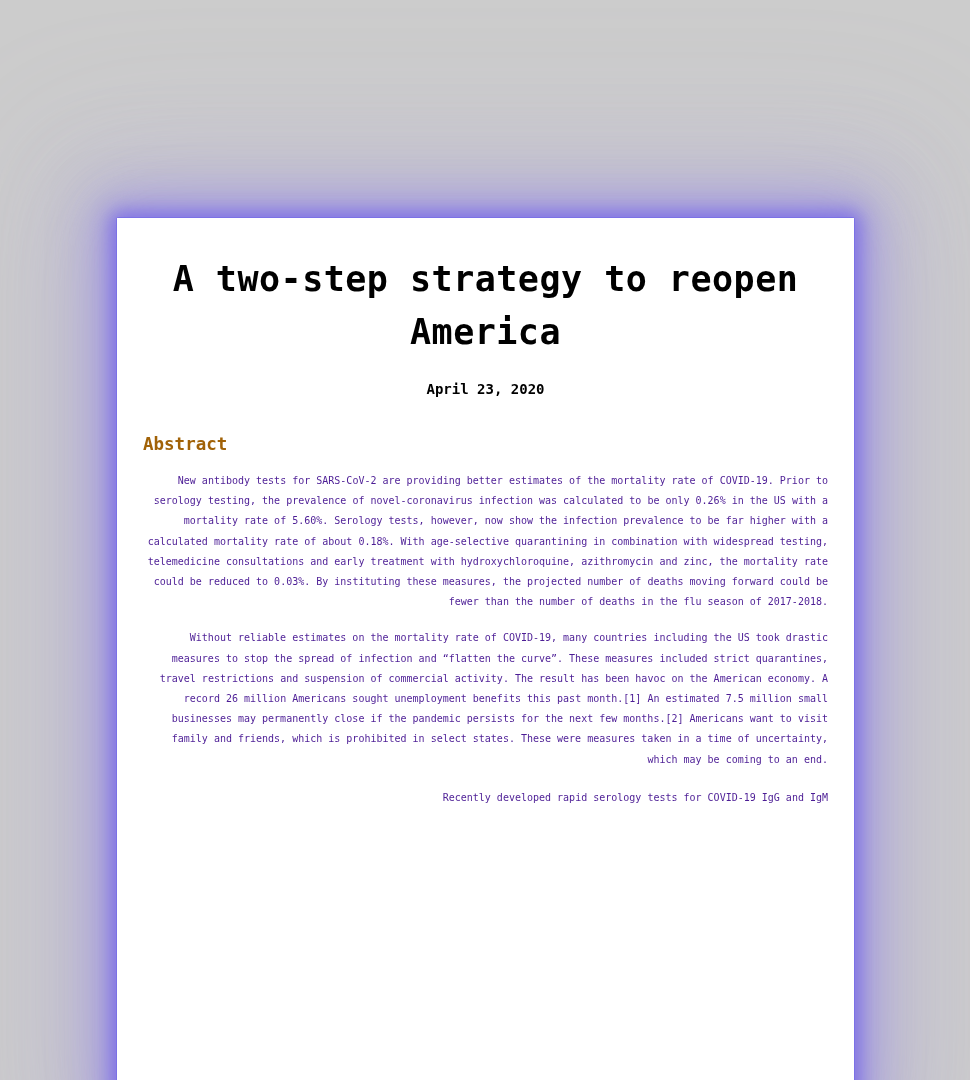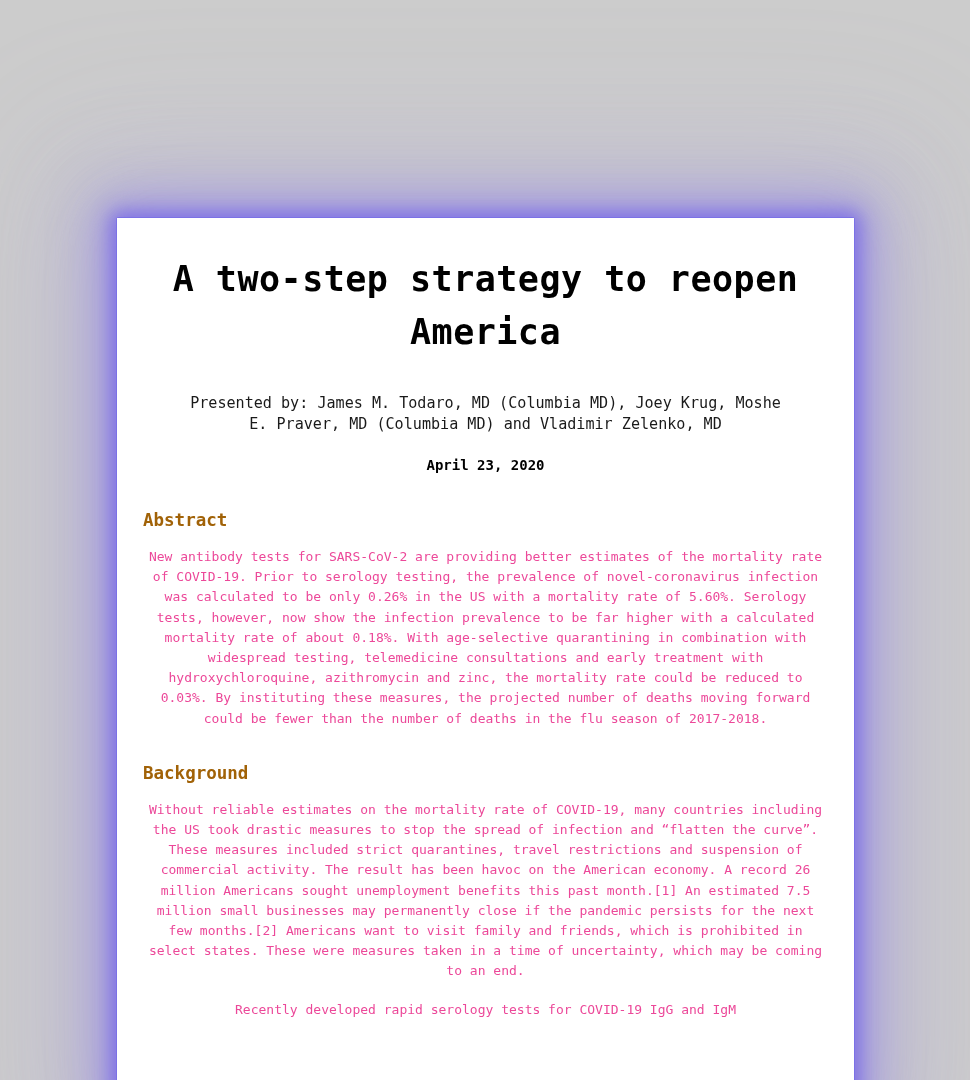--- a/index.html
+++ b/index.html
@@ -93,54 +93,51 @@
     font-family: "DejaVu Sans Mono", "Liberation Mono", monospace;
     font-weight: bold;
     font-size: 17.5px;
     line-height: 22px;
     color: #a16207;
     margin: 33px 0 0 0;
   }
 
   .body-paragraph {
     font-family: "DejaVu Sans Mono", "Liberation Mono", monospace;
-    font-size: 13px;
+    font-size: 10px;
     line-height: 20.2px;
-    color: #ec4899;
+    color: #4c1d95;
     margin: 16px 0 0 0;
-    text-align: center;
+    text-align: right;
     white-space: pre-line;
   }
 
   .body-paragraph.clipped {
     margin-top: 18px;
   }
 </style>
 </head>
 <body>
 
 <div id="viewer">
 
   <div id="page-glow"></div>
 
   <div id="document-page">
     <div class="page-inner">
 
       <h1 class="doc-title">A two-step strategy to reopen America</h1>
 
-      <div class="doc-authors">Presented by: James M. Todaro, MD (Columbia MD), Joey Krug, Moshe
-E. Praver, MD (Columbia MD) and Vladimir Zelenko, MD</div>
 
       <div class="doc-date">April 23, 2020</div>
 
       <h2 class="section-heading">Abstract</h2>
 
       <p class="body-paragraph">New antibody tests for SARS-CoV-2 are providing better estimates of the mortality rate of COVID-19. Prior to serology testing, the prevalence of novel-coronavirus infection was calculated to be only 0.26% in the US with a mortality rate of 5.60%. Serology tests, however, now show the infection prevalence to be far higher with a calculated mortality rate of about 0.18%. With age-selective quarantining in combination with widespread testing, telemedicine consultations and early treatment with hydroxychloroquine, azithromycin and zinc, the mortality rate could be reduced to 0.03%. By instituting these measures, the projected number of deaths moving forward could be fewer than the number of deaths in the flu season of 2017-2018.</p>
 
-      <h2 class="section-heading">Background</h2>
 
       <p class="body-paragraph">Without reliable estimates on the mortality rate of COVID-19, many countries including the US took drastic measures to stop the spread of infection and “flatten the curve”. These measures included strict quarantines, travel restrictions and suspension of commercial activity. The result has been havoc on the American economy. A record 26 million Americans sought unemployment benefits this past month.[1] An estimated 7.5 million small businesses may permanently close if the pandemic persists for the next few months.[2] Americans want to visit family and friends, which is prohibited in select states. These were measures taken in a time of uncertainty, which may be coming to an end.</p>
 
       <p class="body-paragraph clipped">Recently developed rapid serology tests for COVID-19 IgG and IgM</p>
 
     </div>
   </div>
 
 </div>
 

